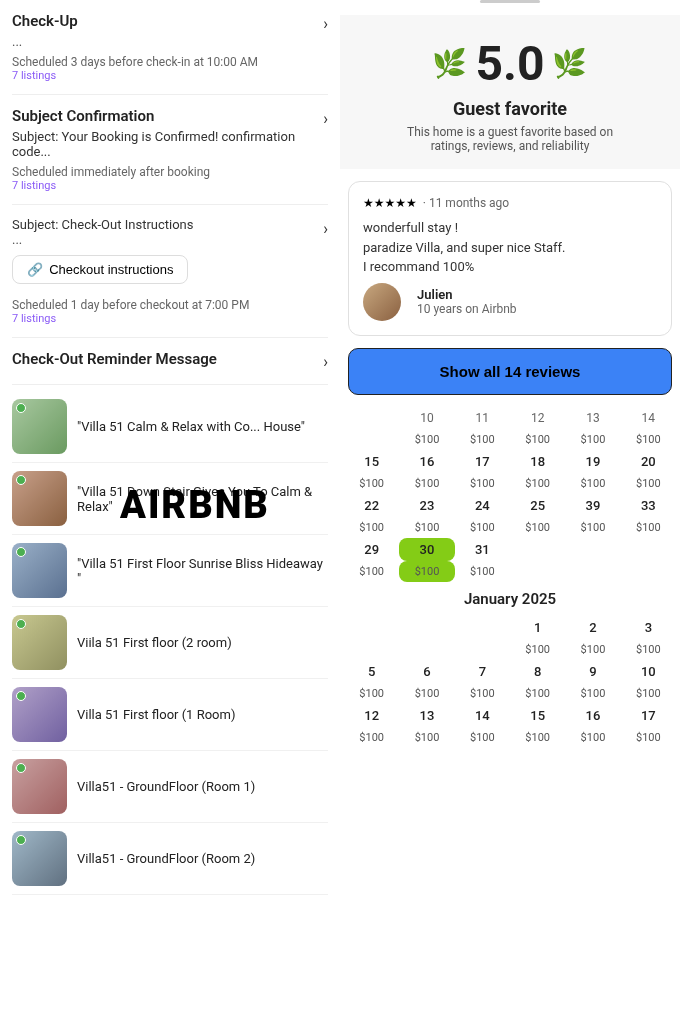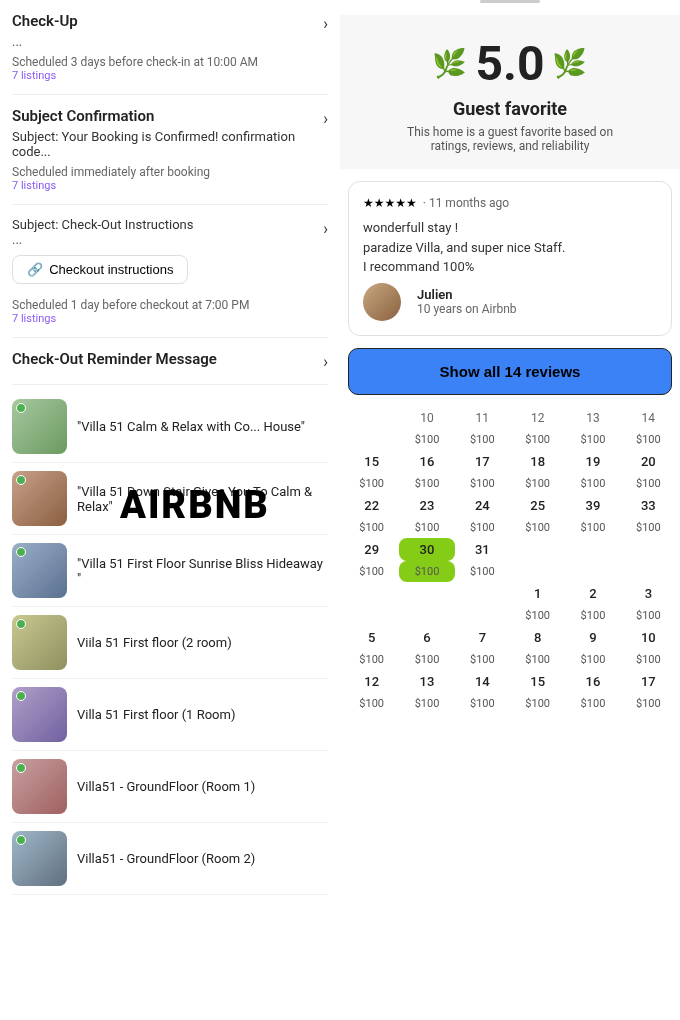--- a/index.html
+++ b/index.html
@@ -533,20 +533,21 @@
               <td class="cal-cell">
                   <div class="cal-price">$100</div>
                 </td>
               <td></td>
               <td></td>
               <td></td>
             </tr>
           </tbody>
         </table>
 
+        <div class="month-title">January 2025</div>
 
         <table class="calendar-grid">
           <tbody>
             <tr>
               <td></td>
               <td></td>
               <td></td>
               <td class="cal-date">1</td>
               <td class="cal-date">2</td>
               <td class="cal-date">3</td>

